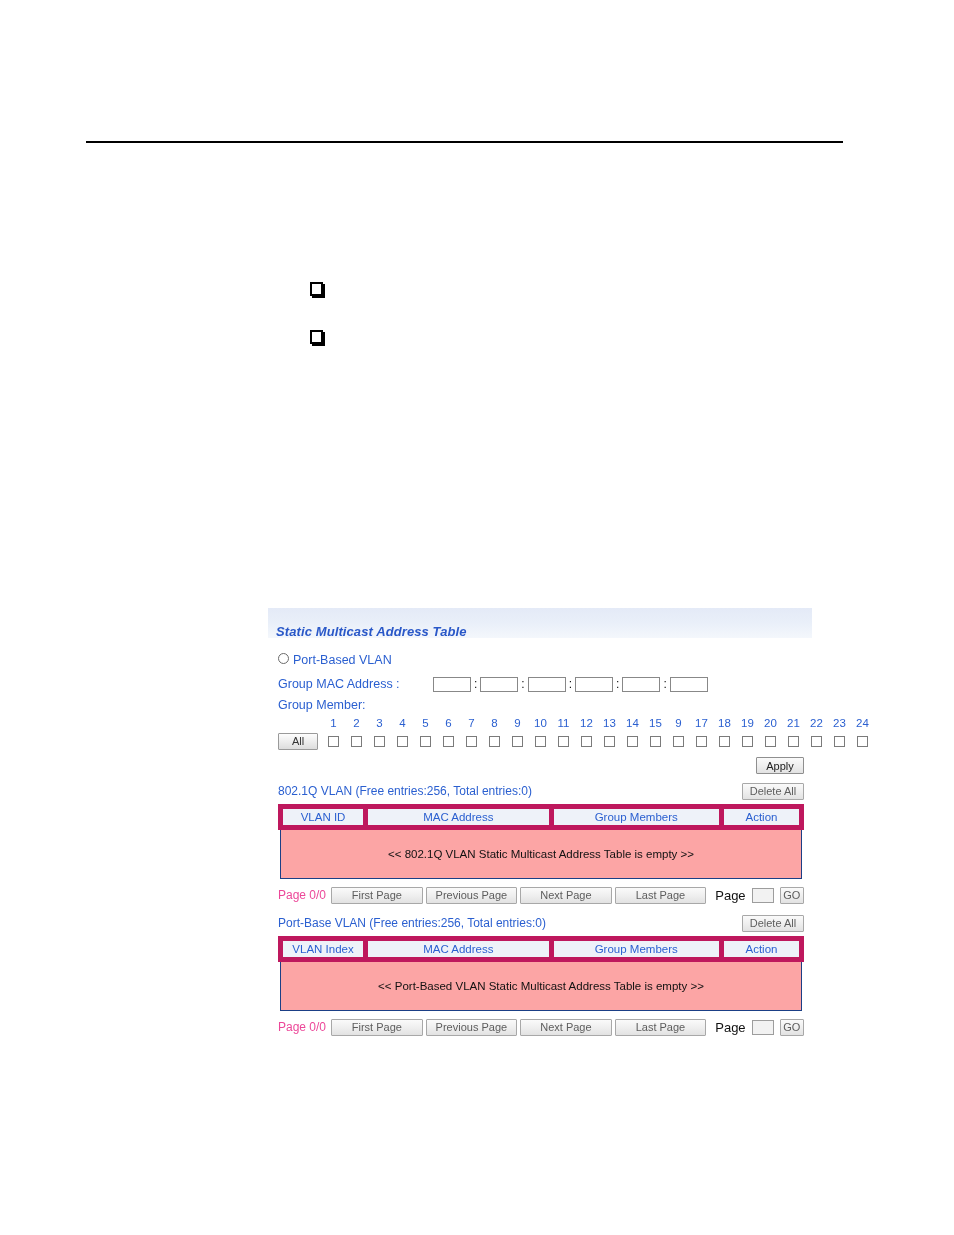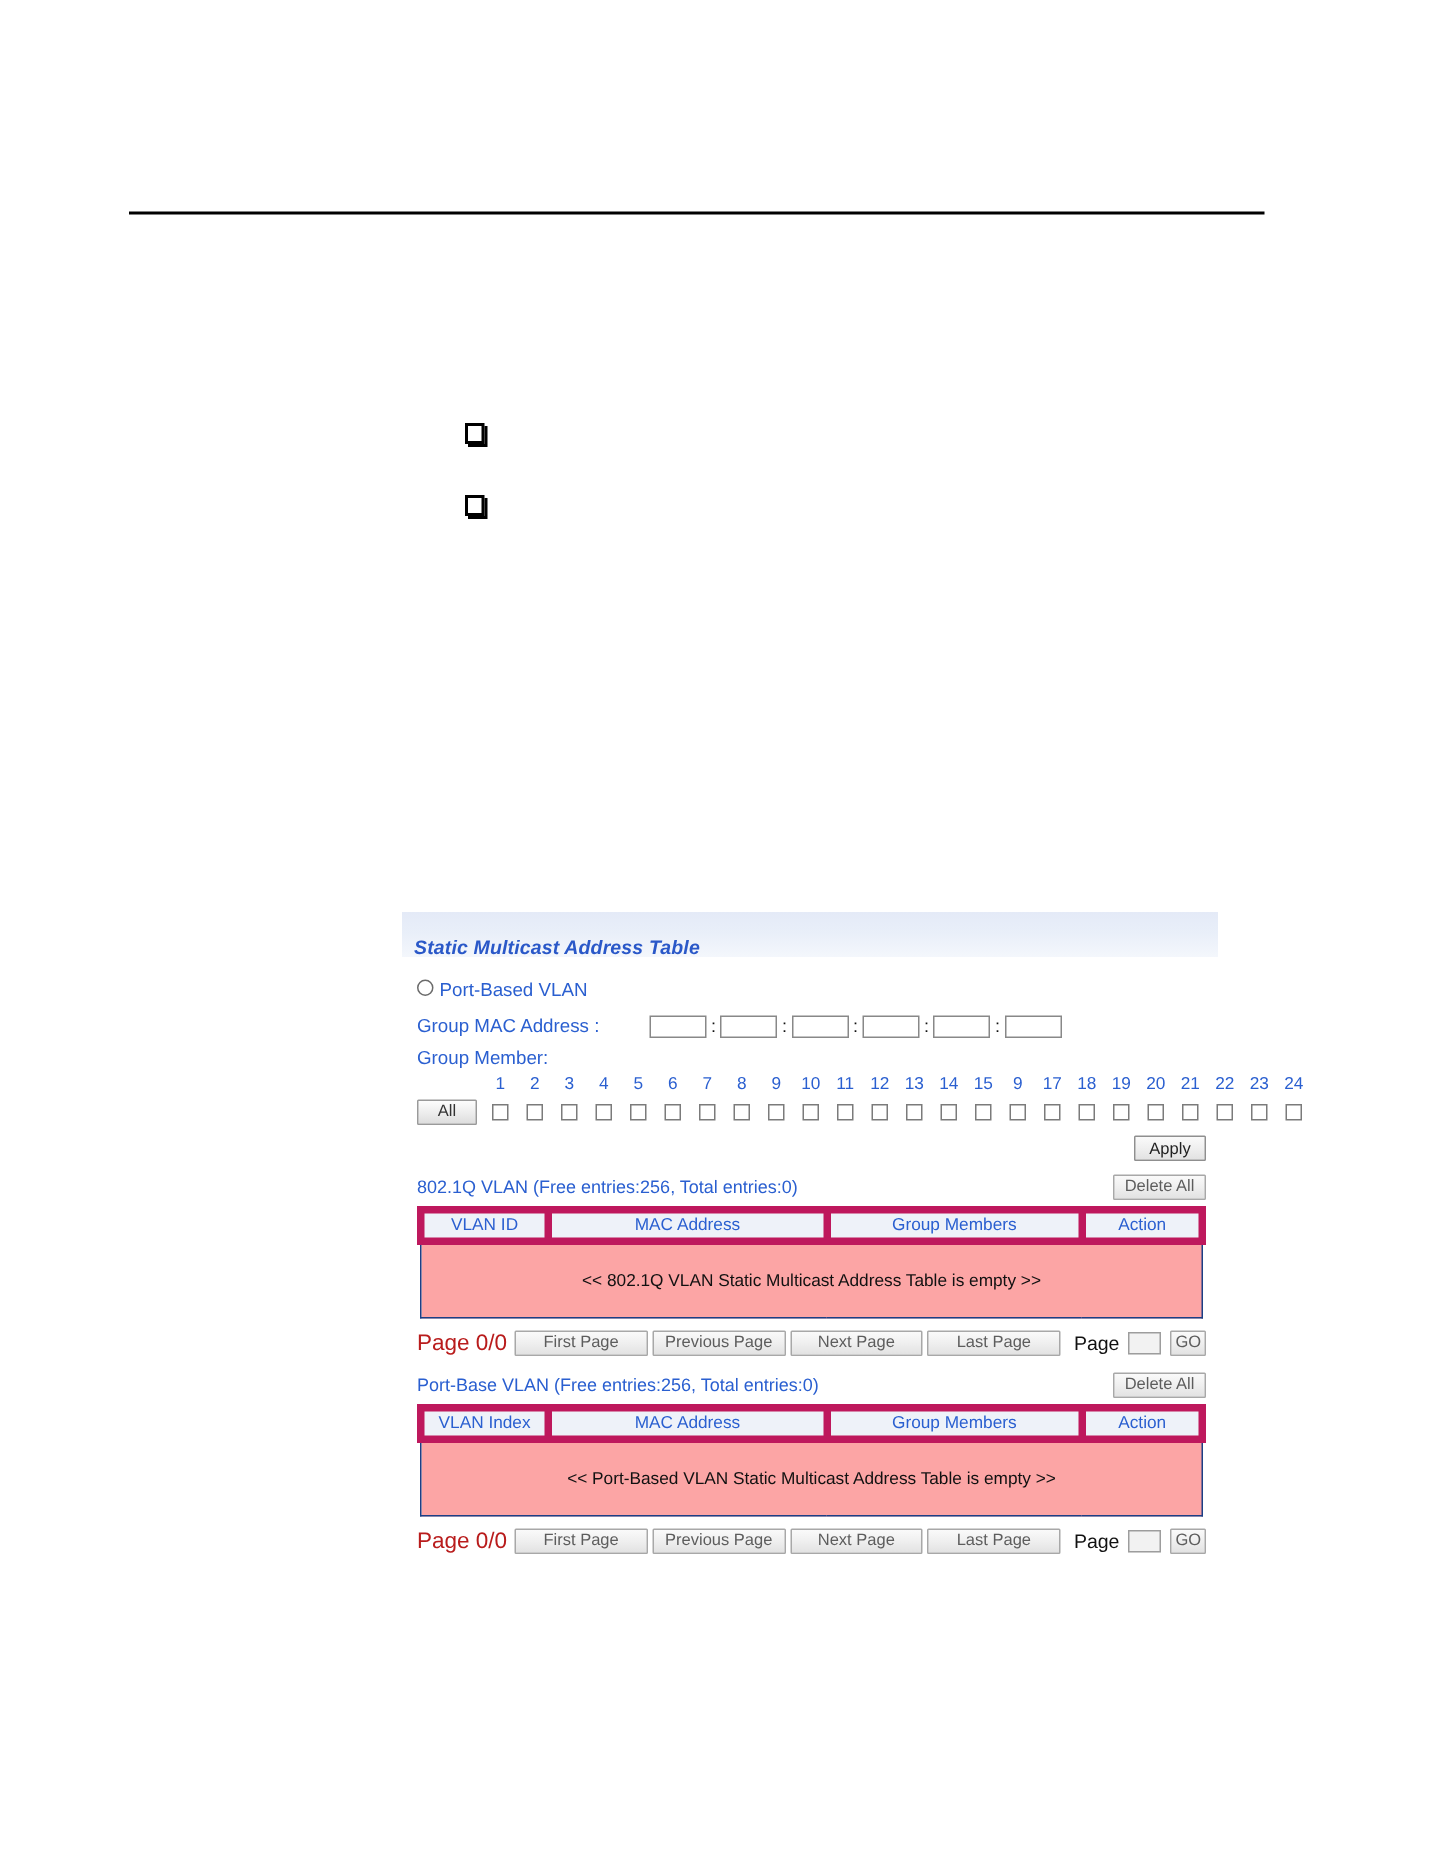--- a/index.html
+++ b/index.html
@@ -253,22 +253,22 @@
 
   
   .pager {
     display: flex;
     align-items: center;
     height: 22px;
     margin-top: 5px;
     gap: 3px;
   }
   .pager-text {
-    font-size: 15px;
-    color: #b91c1c;
+    font-size: 12px;
+    color: #ec4899;
     margin-right: 2px;
     white-space: nowrap;
   }
   .btn-page { width: 98px; }
   .pg-label {
     font-size: 13px;
     color: #111111;
     margin-left: 6px;
     margin-right: 3px;
   }

